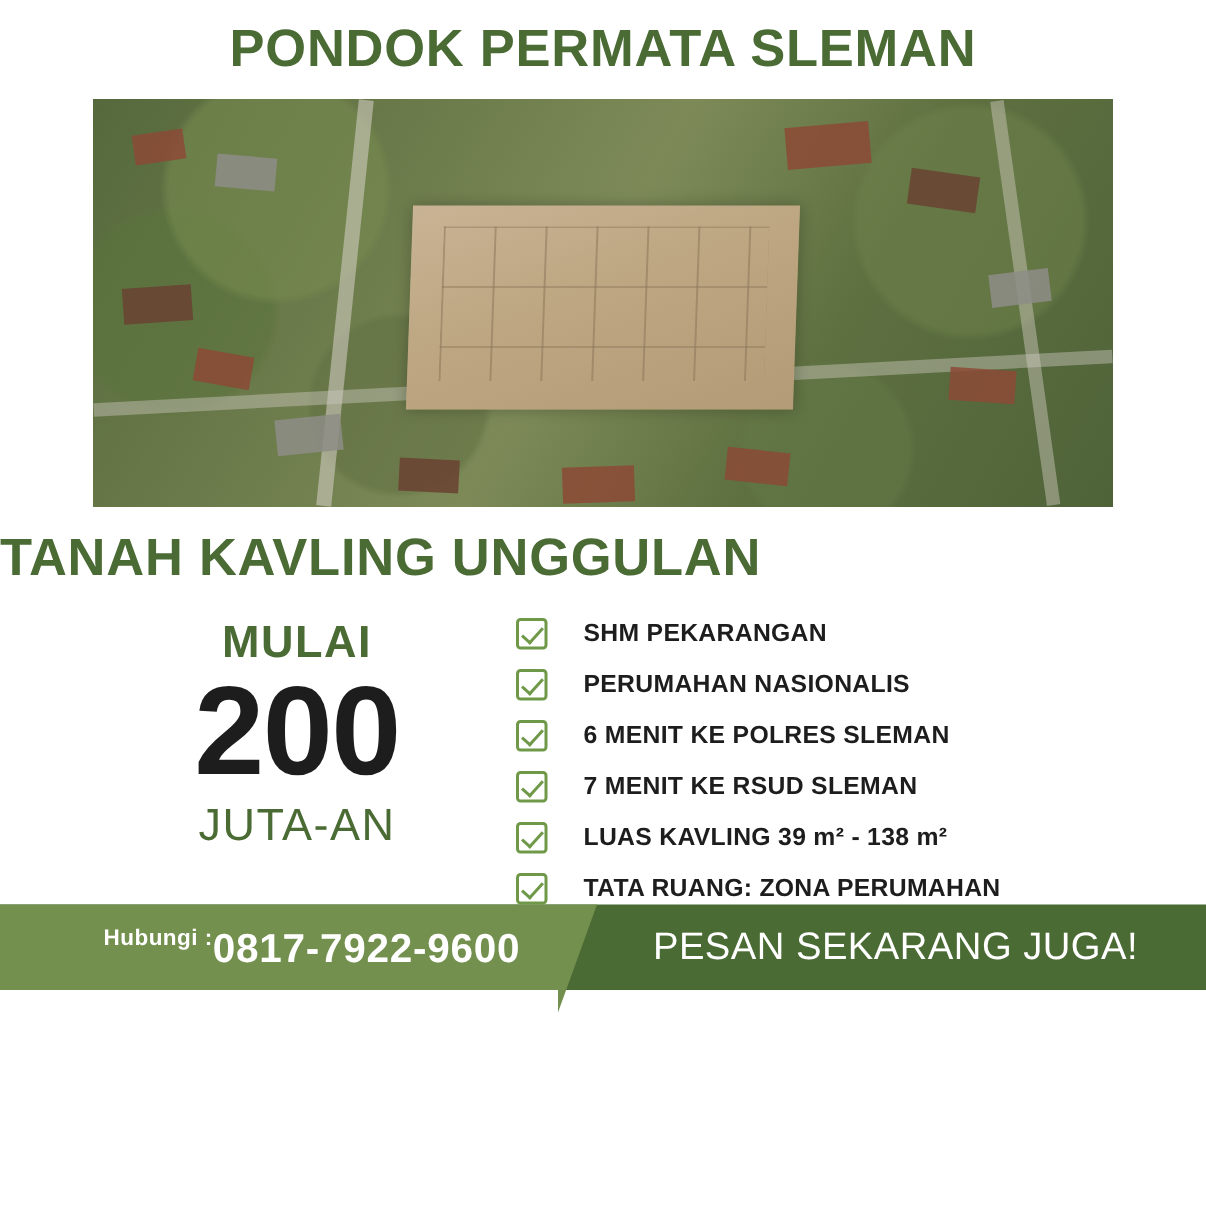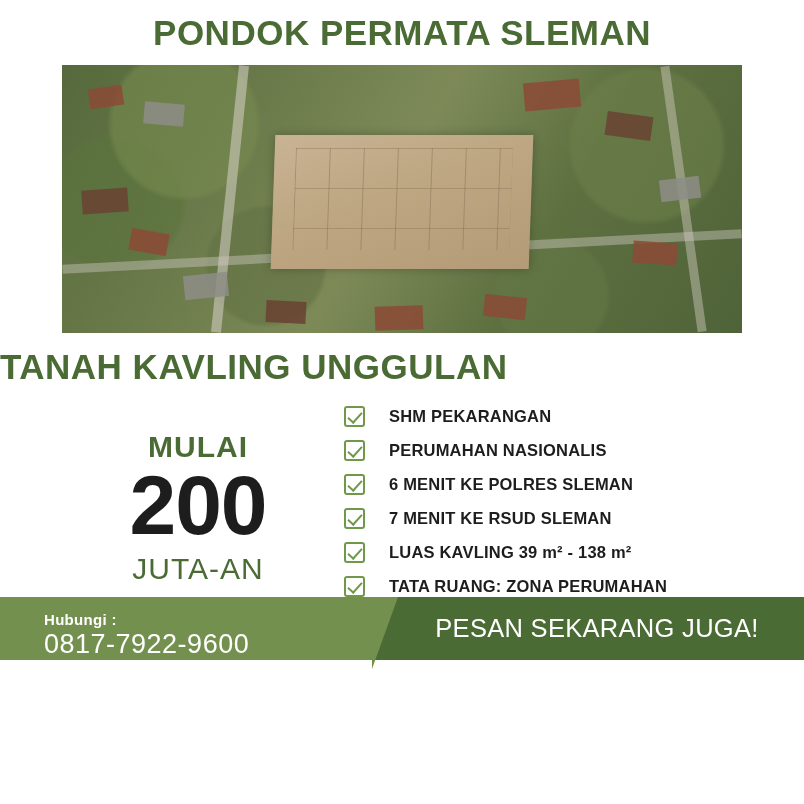--- a/index.html
+++ b/index.html
@@ -124,21 +124,20 @@
     display: flex;
     flex-direction: column;
     align-items: center;
   }
   .price-start {
     font-size: 30px;
     font-weight: bold;
     color: #4b6b35;
     letter-spacing: 1px;
     margin-bottom: 2px;
-    margin-top: 24px;
   }
   .price-value {
     font-size: 84px;
     line-height: 0.95;
     font-weight: bold;
     color: #1d1d1d;
     letter-spacing: -1px;
   }
   .price-unit {
     font-size: 30px;
@@ -188,42 +187,42 @@
   .footer {
     height: 72px;
     display: flex;
     background: #4b6b35;
   }
   .contact {
     width: 372px;
     background: #73904e;
     padding: 14px 0 0 44px;
     display: flex;
-    flex-direction: column;
+    flex-direction: row;
     justify-content: center;
     position: relative;
   }
   .contact::after {
     content: "";
     position: absolute;
     right: -26px; top: 0;
     width: 0; height: 0;
     border-top: 72px solid #73904e;
     border-right: 26px solid transparent;
   }
   .contact-label {
     font-size: 15px;
     font-weight: bold;
     color: #ffffff;
     letter-spacing: 0.3px;
     margin-bottom: 1px;
   }
   .contact-phone {
     font-size: 27px;
-    font-weight: normal;
+    font-weight: bold;
     color: #ffffff;
     letter-spacing: 0.5px;
   }
   .cta {
     flex: 1;
     display: flex;
     align-items: center;
     justify-content: center;
     padding-left: 18px;
   }

